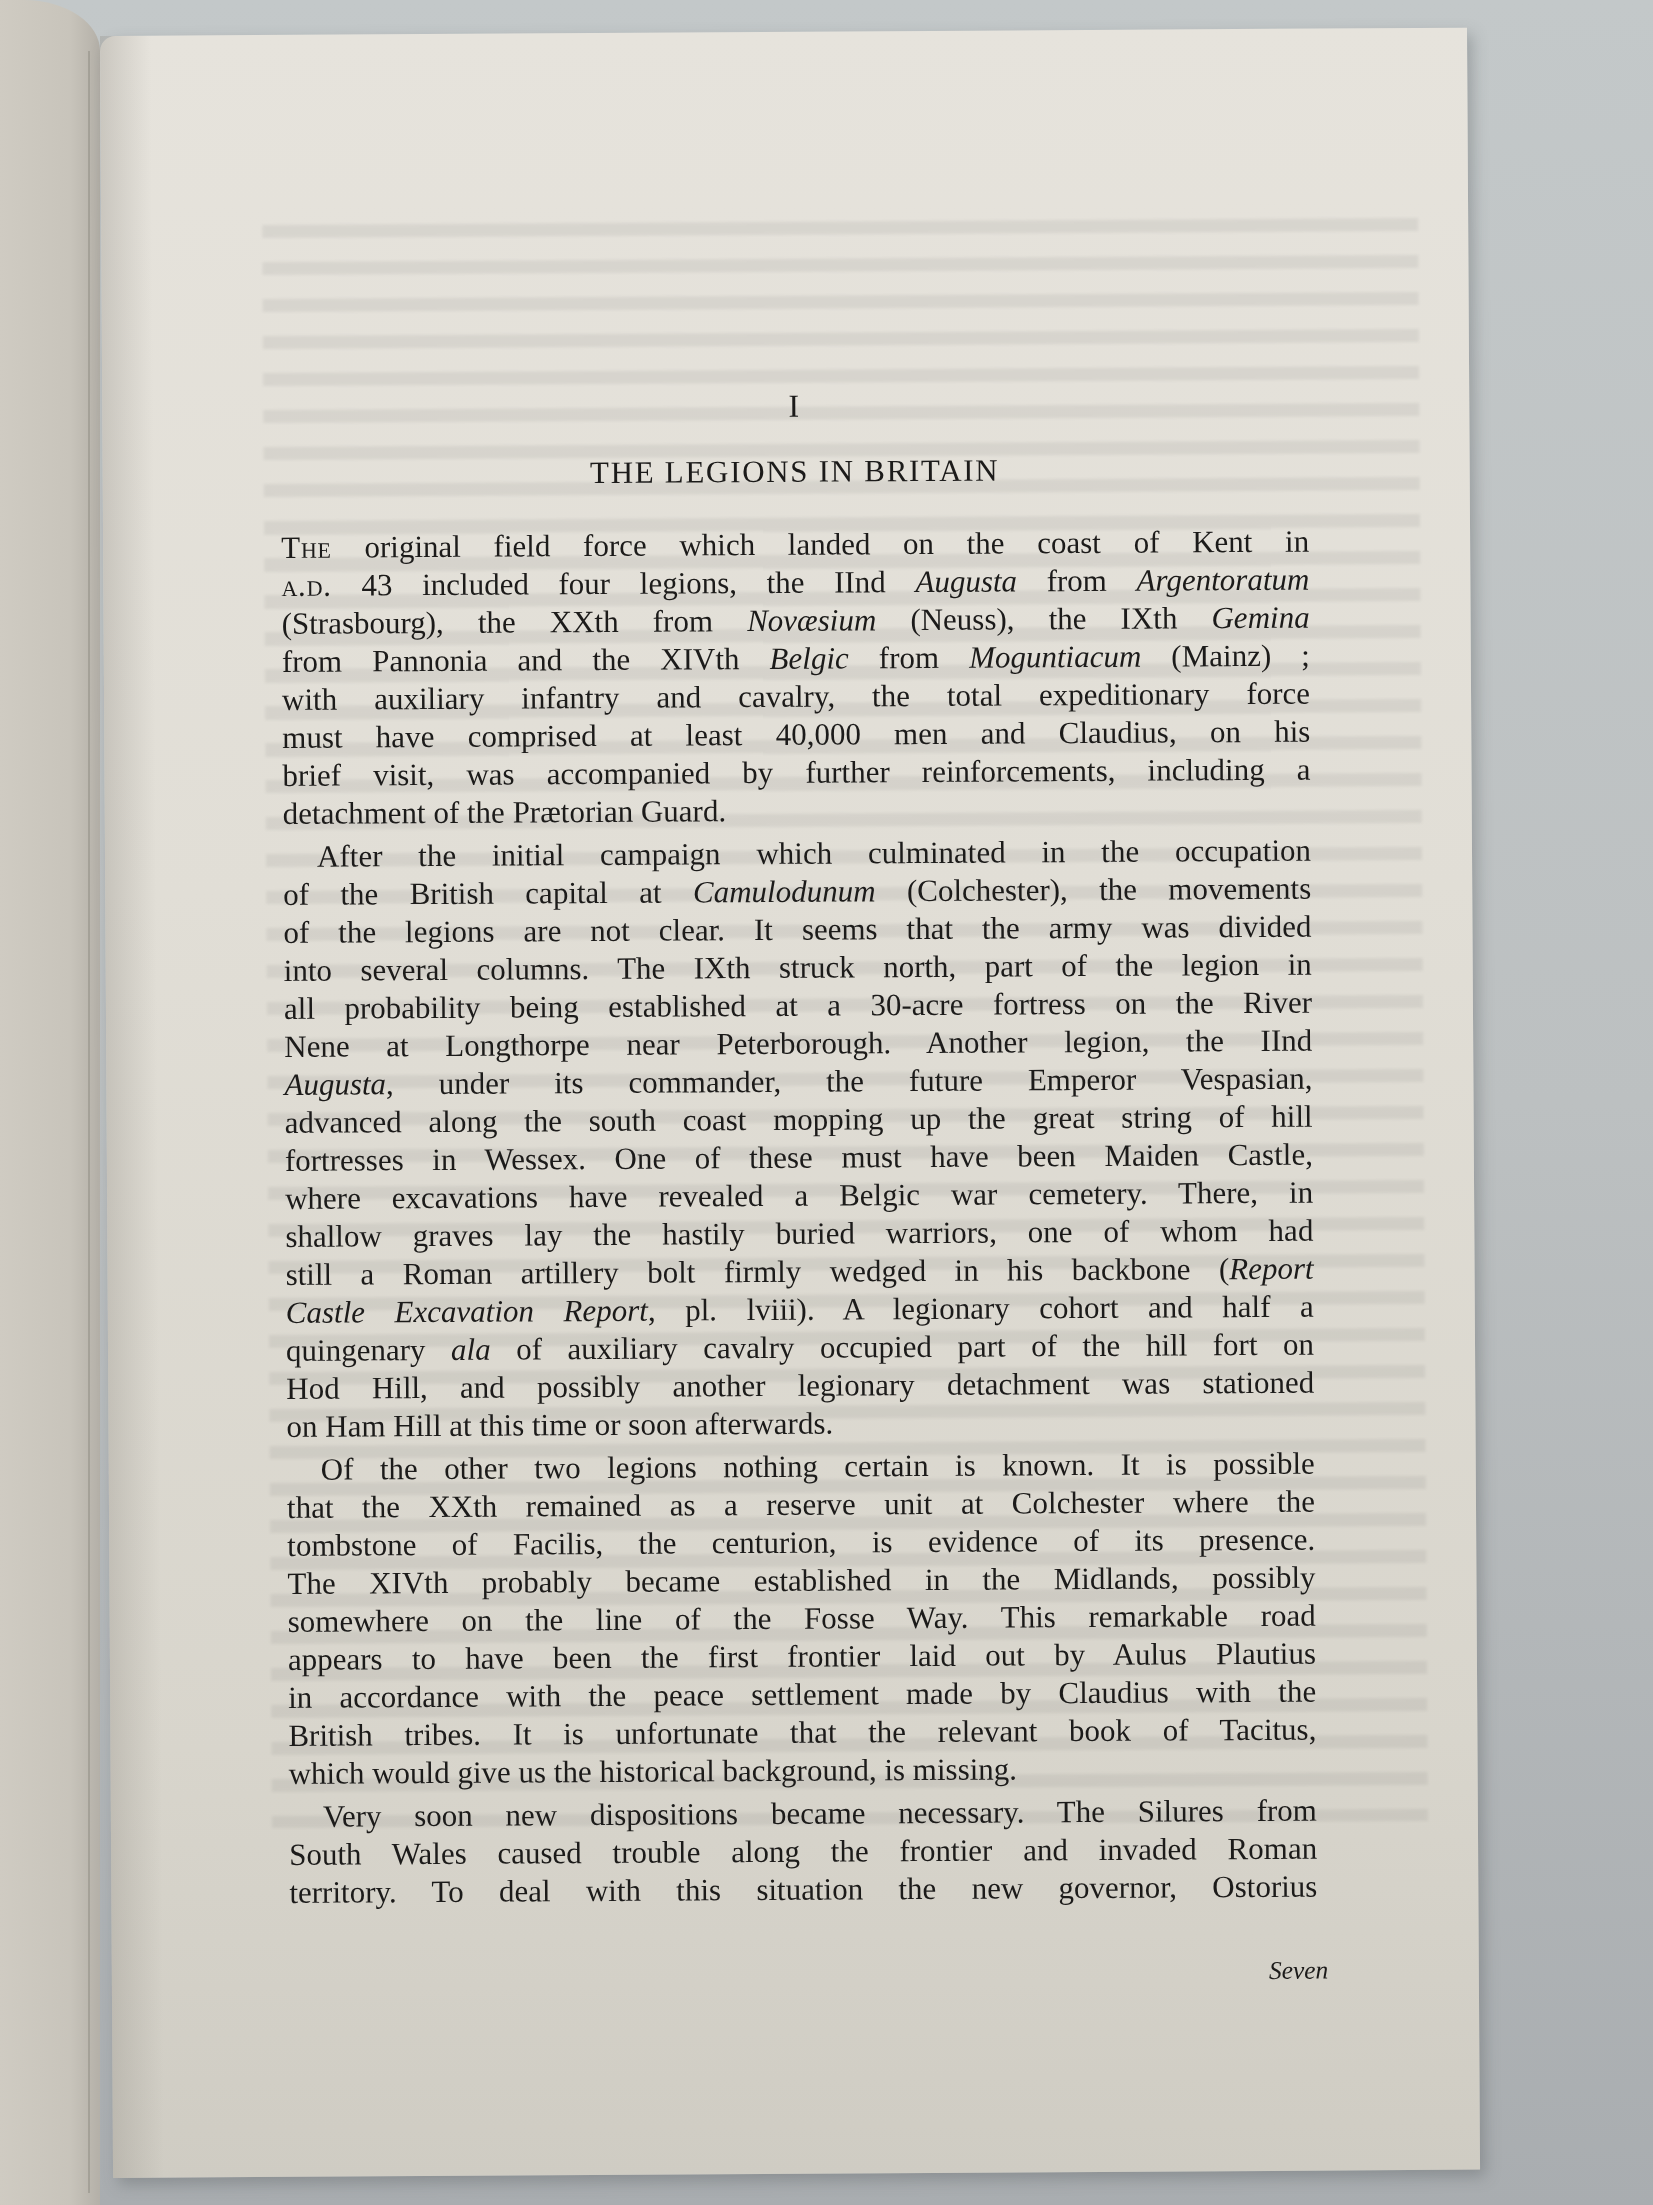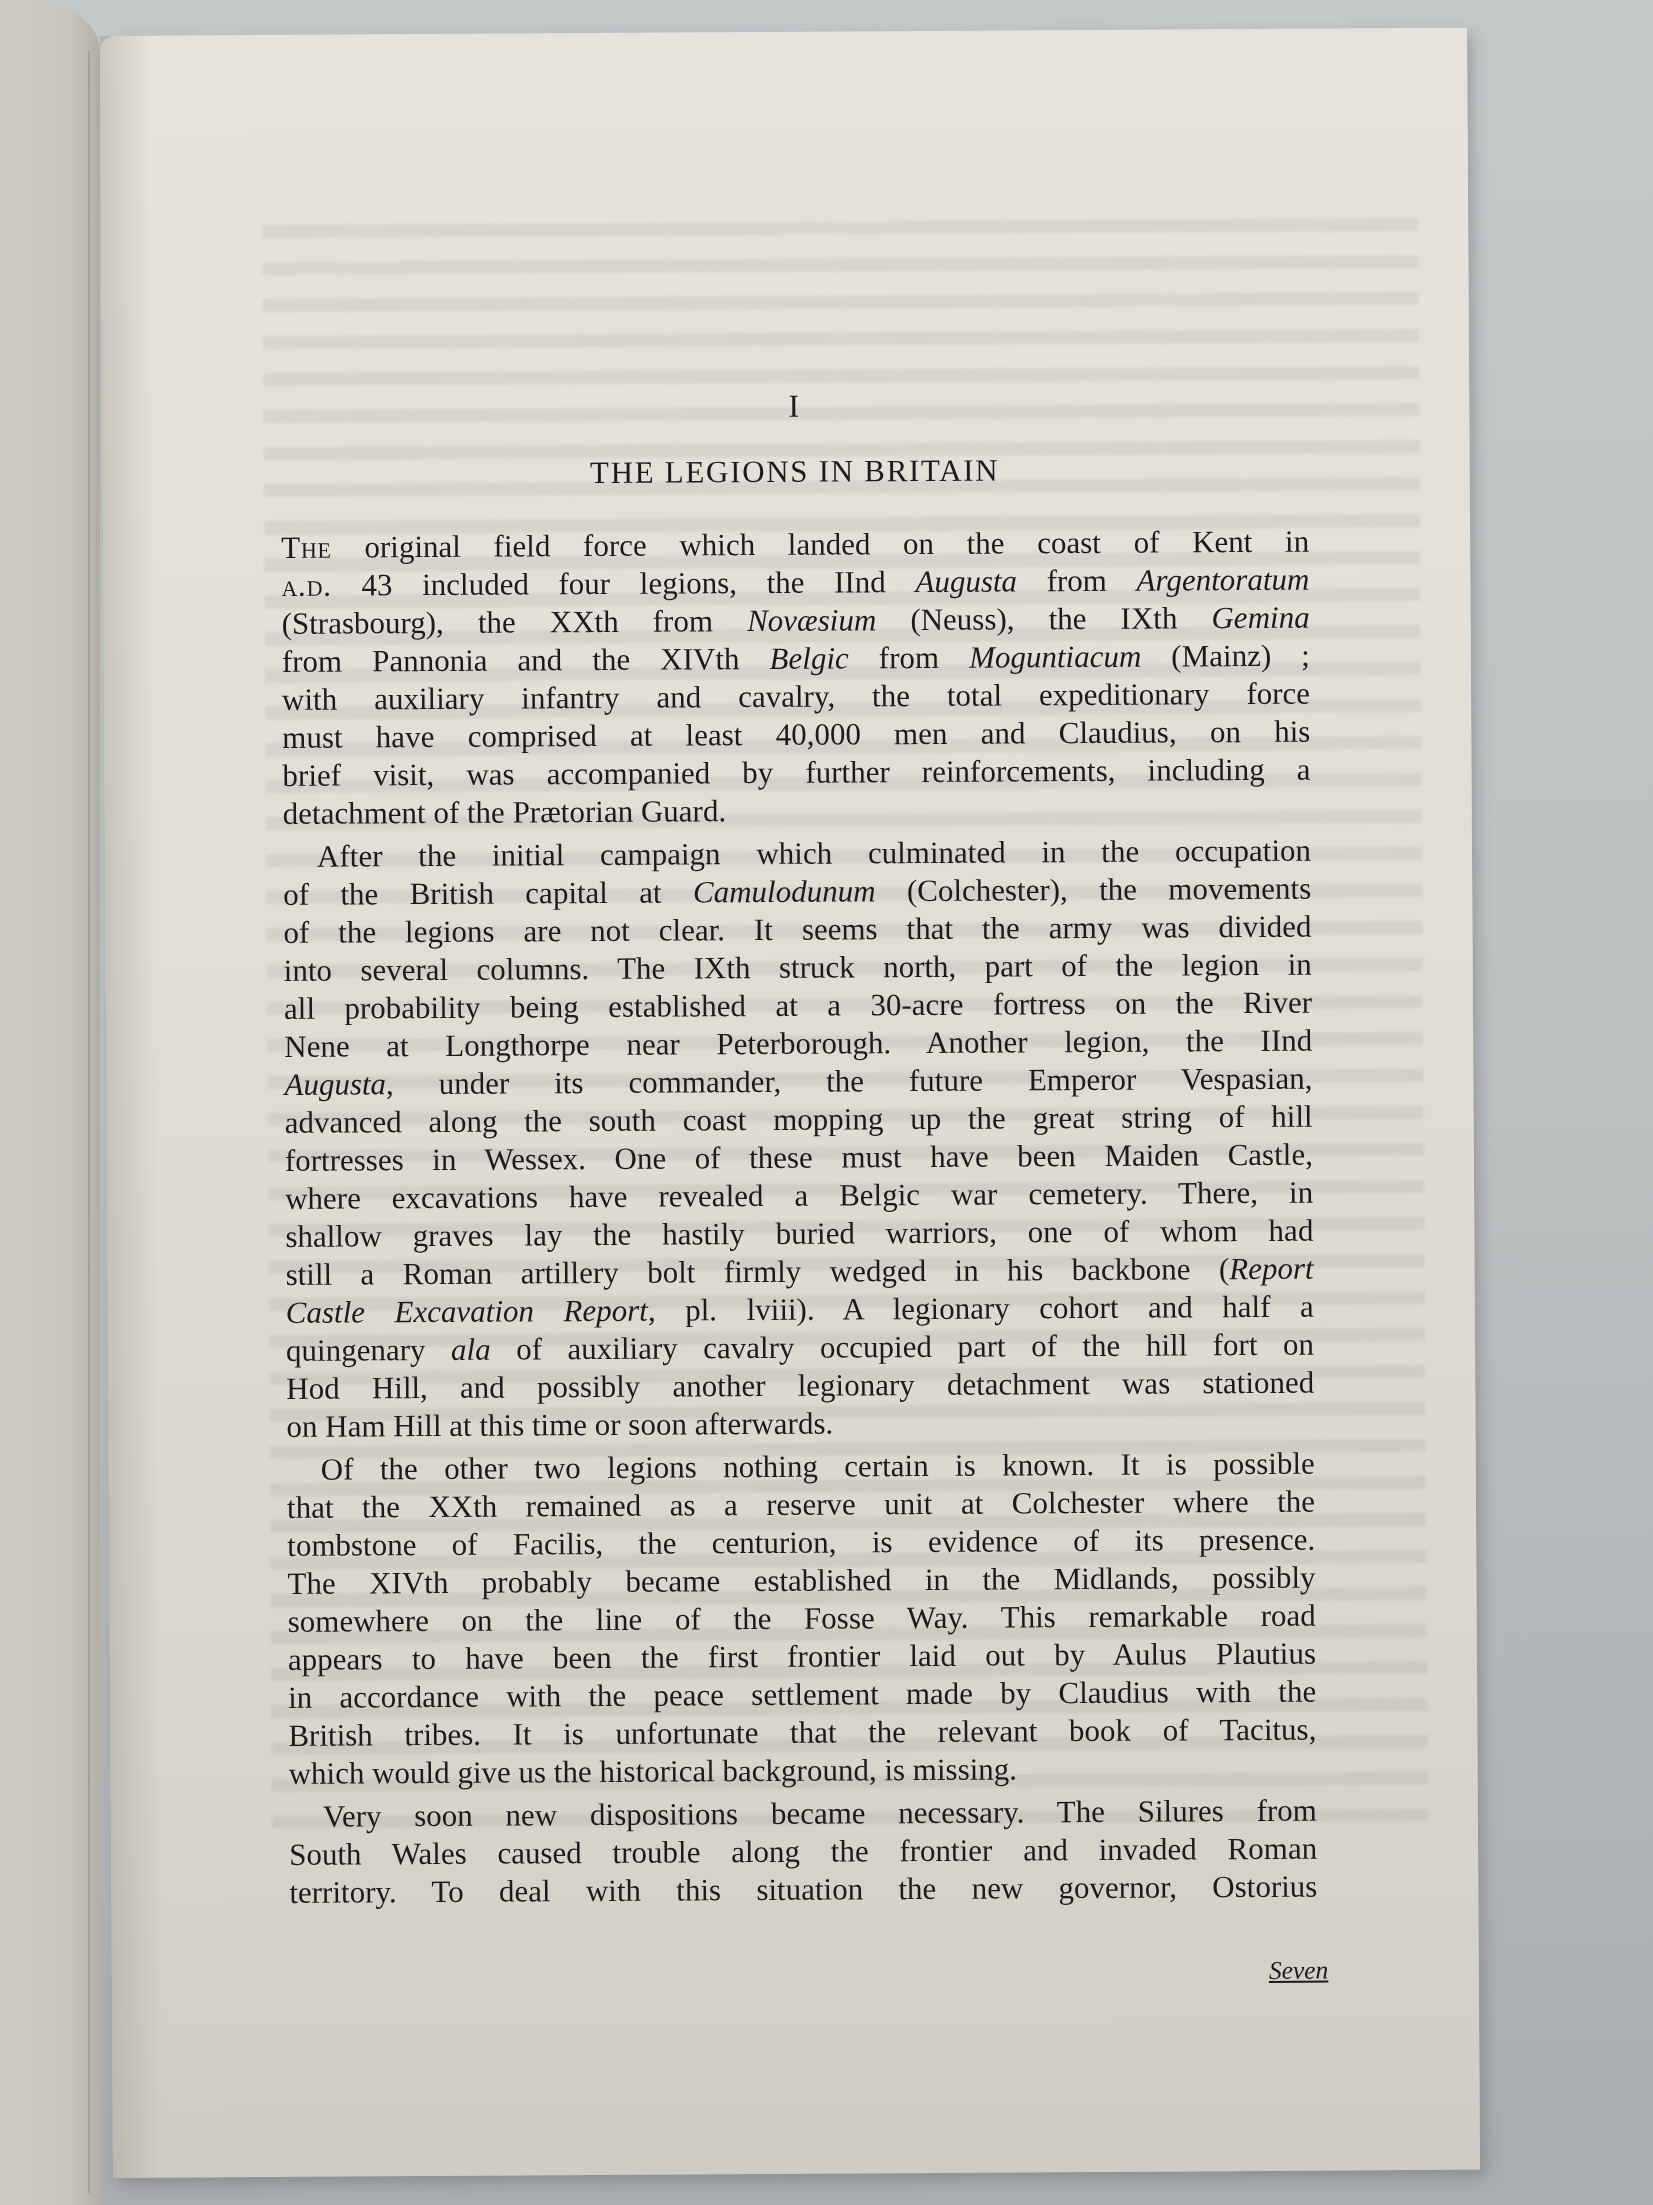--- a/index.html
+++ b/index.html
@@ -119,21 +119,20 @@
     em {
       font-style: italic;
     }
     .folio {
       position: absolute;
       left: 1157px;
       top: 1927px;
       font-size: 25.5px;
       font-style: italic;
       color: #1c1b1a;
-      text-decoration: underline;
     }
   </style>
 </head>
 <body>
 
 <div class="backdrop"></div>
 <div class="facing-page"></div>
 <div class="spine-line"></div>
 
 <div class="page">

